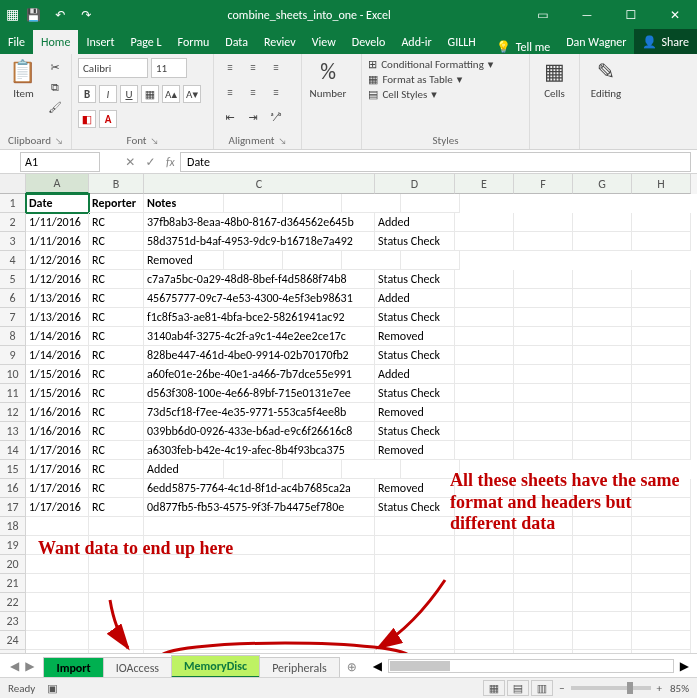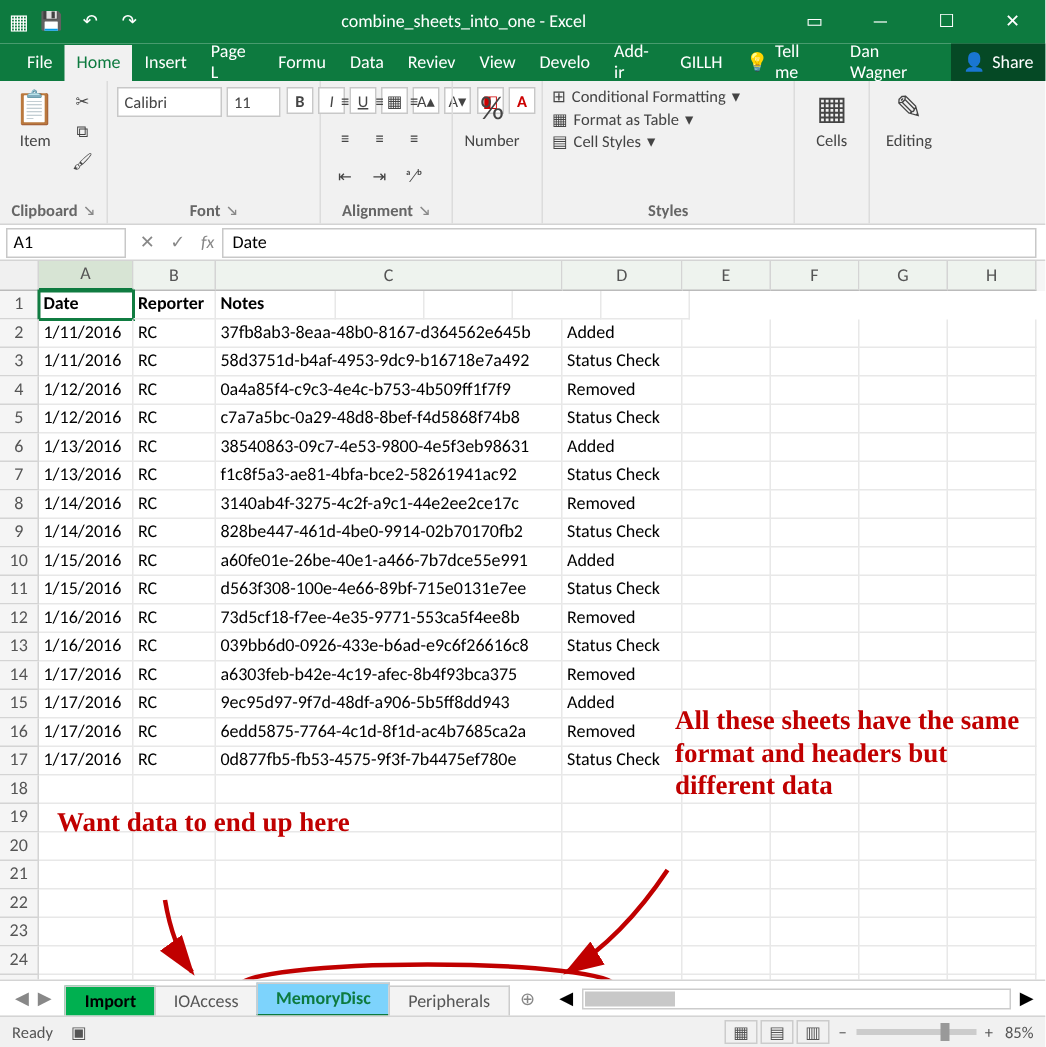--- a/index.html
+++ b/index.html
@@ -8,47 +8,47 @@
   
   .titlebar { height: 29px; background: #0d7a3f; display: flex; align-items: center; color: #fff; font-size: 12px; }
   .titlebar .tb-left { display: flex; align-items: center; gap: 4px; padding-left: 6px; }
   .titlebar .excel-icon { font-size: 14px; }
   .titlebar .qat-btn { width: 22px; height: 22px; display: flex; align-items: center; justify-content: center; color: #fff; }
   .titlebar .filename { flex: 1; text-align: center; color: #fff; }
   .titlebar .win-btns { display: flex; }
   .titlebar .win-btn { width: 44px; height: 29px; display: flex; align-items: center; justify-content: center; color: #fff; }
 
   
-  .ribtabs { height: 25px; background: #0d7a3f; display: flex; align-items: center; padding-left: 10px; color: #fff; font-size: 12px; }
+  .ribtabs { height: 25px; background: #0d7a3f; display: flex; align-items: flex-end; color: #fff; font-size: 12px; }
   .ribtabs .tab { padding: 4px 8px; height: 24px; display:flex; align-items:center; cursor: pointer;}
   .ribtabs .tab.file { background:#0d7a3f; }
   .ribtabs .tab.active { background: #f1f1f1; color: #0d7a3f; }
   .ribtabs .spacer { flex: 1; }
   .ribtabs .tellme { display:flex; align-items:center; gap:4px; padding:0 8px; }
   .ribtabs .share { display:flex; align-items:center; gap:4px; padding:0 8px; background:#054925; height:25px; }
 
   
   .ribbon { height: 96px; background: #f1f1f1; border-bottom: 1px solid #d4d4d4; display: flex; font-size: 11px; color:#444;}
   .group { border-right: 1px solid #dcdcdc; padding: 4px 6px 0 6px; display: flex; flex-direction: column; justify-content: space-between; }
   .group .gcontent { flex: 1; display:flex; align-items:flex-start; gap:4px; }
-  .group .glabel { text-align: center; color: #666; font-size: 11px; padding-bottom:2px; display:flex; justify-content:center; align-items:center; gap:4px;font-weight:bold;}
+  .group .glabel { text-align: center; color: #666; font-size: 11px; padding-bottom:2px; display:flex; justify-content:center; align-items:center; gap:4px;}
   .bigbtn { width: 40px; display:flex; flex-direction:column; align-items:center; gap:2px; font-size:11px; }
   .bigbtn .bicon { font-size: 22px; }
   .smrow { display:flex; gap:3px; margin-bottom:3px; align-items:center;}
   .sq { width:18px; height:18px; border:1px solid #c8c8c8; display:flex; align-items:center; justify-content:center; font-size:11px; background:#fff;}
   .sqn { width:20px; height:18px; display:flex; align-items:center; justify-content:center; font-size:11px;}
   .fontname { width:70px; height:20px; border:1px solid #c8c8c8; background:#fff; padding:0 4px; font-size:11px; display:flex; align-items:center;}
   .fontsize { width:36px; height:20px; border:1px solid #c8c8c8; background:#fff; padding:0 4px; font-size:11px; display:flex; align-items:center;}
   .stylesrow { display:flex; flex-direction:column; gap:2px; font-size:11px;}
   .stylesrow .srow { display:flex; align-items:center; gap:4px;}
   .dlg-launcher { font-size:9px; color:#888;}
 
   
   .fx-row { height: 24px; border-bottom: 1px solid #d4d4d4; display:flex; align-items:center; background:#fff;}
-  .namebox { width: 80px; height: 20px; border: 1px solid #c8c8c8; margin: 2px 4px; padding: 0 4px; font-size: 12px; display:flex; align-items:center; background:#fff;}
+  .namebox { width: 80px; height: 20px; border: 1px solid #c8c8c8; margin: 2px 20px; padding: 0 4px; font-size: 12px; display:flex; align-items:center; background:#fff;}
   .fx-btns { width: 60px; display:flex; align-items:center; justify-content:space-around; color:#888;}
   .fx-input { flex:1; height:20px; border:1px solid #c8c8c8; margin-right:6px; padding:0 6px; font-size:12px; display:flex; align-items:center;}
 
   
   .grid { position:relative; font-size: 12px; font-family: Calibri, sans-serif; }
   .colheads { display:flex; height:20px; background:#f5f5f5;}
   .rowhead { background:#f5f5f5; border-right:1px solid #d4d4d4; border-bottom:1px solid #d4d4d4; display:flex; align-items:center; justify-content:center; color:#555;}
   .ch { border-right:1px solid #d4d4d4; border-bottom:1px solid #bbb; display:flex; align-items:center; justify-content:center; color:#555; background:#eef3ee;}
   .ch.selected { background:#d7e4d4; border-bottom:2px solid #0d7a3f;}
   .row { display:flex; height:19px;}
@@ -59,21 +59,21 @@
   .rh { width:26px; height:19px;}
   .boldcell { font-weight:bold; }
   .activecell { outline: 2px solid #107c41; outline-offset:-1px;}
 
   
   .sheettabs { position:absolute; bottom:21px; left:0; right:0; height:24px; background:#fff; border-top:1px solid #d4d4d4; display:flex; align-items:center; font-size:12px;}
   .sheetnav { display:flex; gap:6px; padding:0 10px; color:#888;}
   .stabs { display:flex; align-items:flex-end; height:100%;}
   .stab { padding:3px 12px; border:1px solid #ccc; border-bottom:none; background:#f3f3f3; margin-left:-1px; color:#555; position:relative; top:1px;}
   .stab.import { background:#00b050; color:#000; font-weight:bold;}
-  .stab.active { background:#7dd3fc; color:#0d7a3f; border-bottom:2px solid #0d7a3f; font-weight:bold;}
+  .stab.active { background:#bef264; color:#0d7a3f; border-bottom:2px solid #0d7a3f; font-weight:bold;}
   .stab.add { color:#888; padding:3px 8px; border:none; background:transparent;}
   .hscroll { flex:1; display:flex; align-items:center; padding:0 8px; gap:6px;}
   .scrbar { flex:1; height:14px; border:1px solid #ccc; position:relative;}
   .scrbar .thumb { position:absolute; top:1px; left:1px; width:60px; height:10px; background:#c8c8c8;}
 
   
   .statusbar { position:absolute; bottom:0; left:0; right:0; height:21px; background:#f1f1f1; border-top:1px solid #d4d4d4; display:flex; align-items:center; font-size:11px; color:#555; padding:0 8px;}
   .statusbar .sspace { flex:1;}
   .statusbar .viewbtns { display:flex; gap:2px; margin-right:6px;}
   .statusbar .vb { width:22px; height:16px; border:1px solid #ccc; display:flex; align-items:center; justify-content:center;}
@@ -138,21 +138,21 @@
         <span class="sqn">🖌</span>
       </div>
     </div>
     <div class="glabel">
         <span>Clipboard</span> 
         <span class="dlg-launcher">↘</span>
       </div>
   </div>
 
   <div class="group" style="width:142px">
-    <div class="gcontent" style="">
+    <div class="gcontent" style="flex-direction:column">
       <div class="smrow">
         <div class="fontname">Calibri</div>
         <div class="fontsize">11</div>
       </div>
       <div class="smrow">
         <span class="sq">
             <b>B</b>
           </span>
         <span class="sq">
             <i>I</i>
@@ -298,21 +298,20 @@
         <div class="cell colD">Status Check</div>
         <div class="cell colE"></div>
         <div class="cell colF"></div>
         <div class="cell colG"></div>
         <div class="cell colH"></div>
       </div>
       <div class="row">
         <div class="rowhead rh">4</div>
         <div class="cell colA">1/12/2016</div>
         <div class="cell colB">RC</div>
-        <div class="cell colC">0a4a85f4-c9c3-4e4c-b753-4b509ff1f7f9</div>
         <div class="cell colD">Removed</div>
         <div class="cell colE"></div>
         <div class="cell colF"></div>
         <div class="cell colG"></div>
         <div class="cell colH"></div>
       </div>
       <div class="row">
         <div class="rowhead rh">5</div>
         <div class="cell colA">1/12/2016</div>
         <div class="cell colB">RC</div>
@@ -320,21 +319,21 @@
         <div class="cell colD">Status Check</div>
         <div class="cell colE"></div>
         <div class="cell colF"></div>
         <div class="cell colG"></div>
         <div class="cell colH"></div>
       </div>
       <div class="row">
         <div class="rowhead rh">6</div>
         <div class="cell colA">1/13/2016</div>
         <div class="cell colB">RC</div>
-        <div class="cell colC">38540863-09c7-4e53-9800-4e5f3eb98631</div>
+        <div class="cell colC">45675777-09c7-4e53-4300-4e5f3eb98631</div>
         <div class="cell colD">Added</div>
         <div class="cell colE"></div>
         <div class="cell colF"></div>
         <div class="cell colG"></div>
         <div class="cell colH"></div>
       </div>
       <div class="row">
         <div class="rowhead rh">7</div>
         <div class="cell colA">1/13/2016</div>
         <div class="cell colB">RC</div>
@@ -419,21 +418,20 @@
         <div class="cell colD">Removed</div>
         <div class="cell colE"></div>
         <div class="cell colF"></div>
         <div class="cell colG"></div>
         <div class="cell colH"></div>
       </div>
       <div class="row">
         <div class="rowhead rh">15</div>
         <div class="cell colA">1/17/2016</div>
         <div class="cell colB">RC</div>
-        <div class="cell colC">9ec95d97-9f7d-48df-a906-5b5ff8dd943</div>
         <div class="cell colD">Added</div>
         <div class="cell colE"></div>
         <div class="cell colF"></div>
         <div class="cell colG"></div>
         <div class="cell colH"></div>
       </div>
       <div class="row">
         <div class="rowhead rh">16</div>
         <div class="cell colA">1/17/2016</div>
         <div class="cell colB">RC</div>

